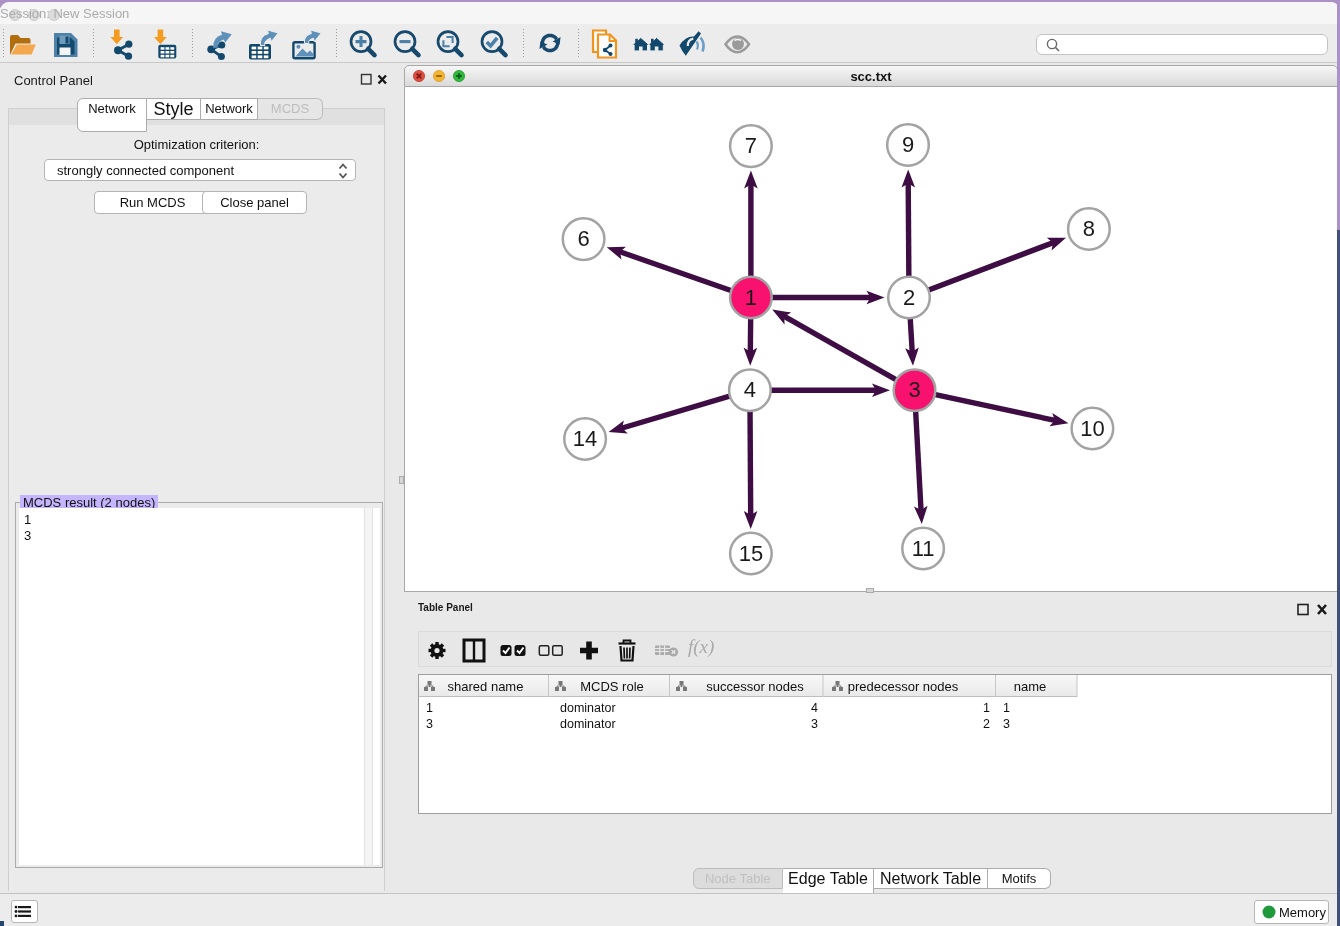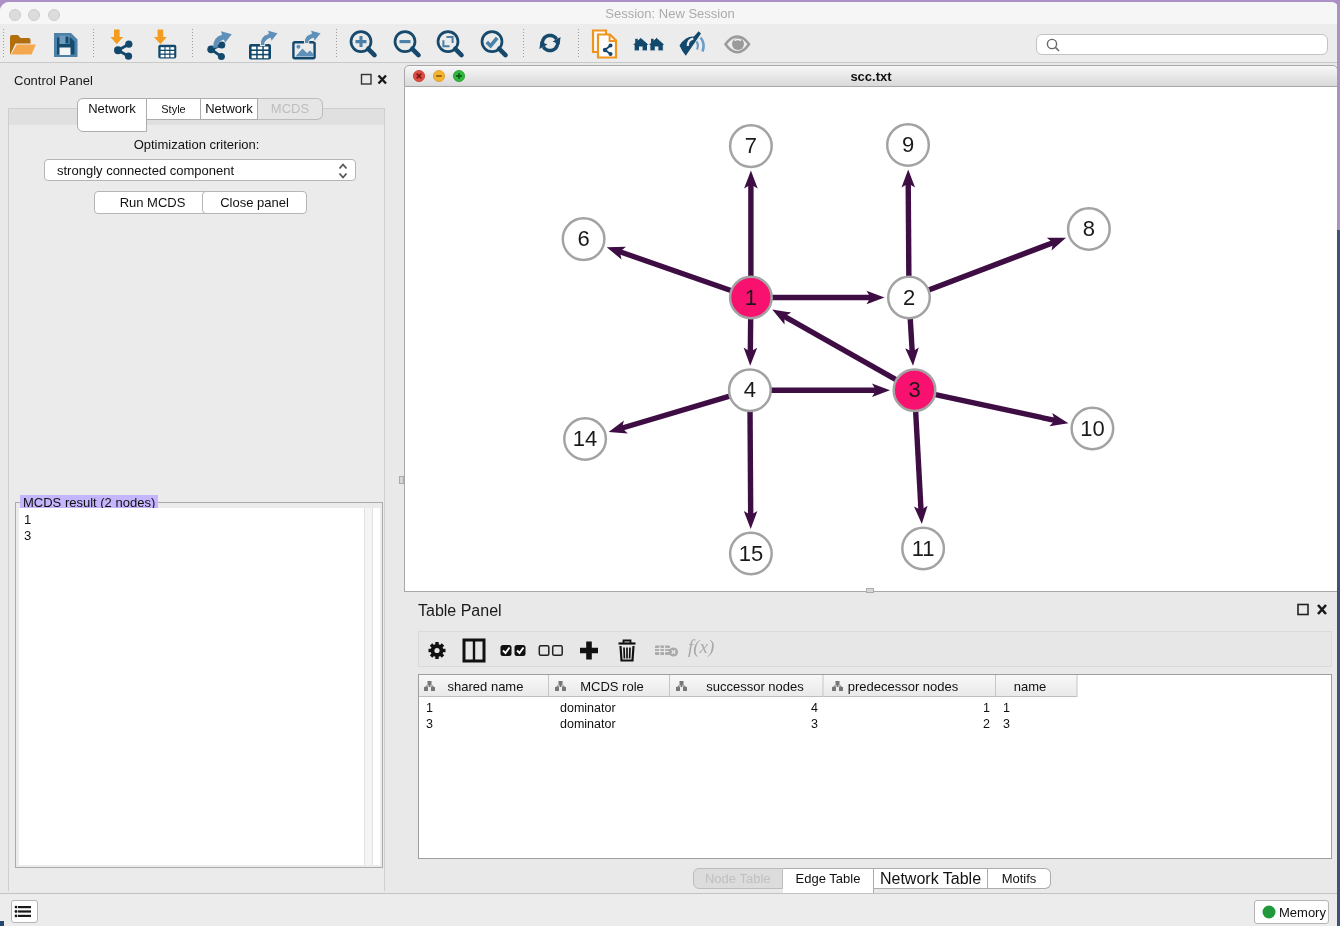--- a/index.html
+++ b/index.html
@@ -1,21 +1,21 @@
 <!DOCTYPE html>
 <html><head>
 <meta charset="utf-8">
 <style>
 * { margin:0; padding:0; box-sizing:border-box; }
 html,body { width:1340px; height:926px; overflow:hidden; }
 body { font-family:"Liberation Sans", sans-serif; background:#ab91c6; position:relative; }
 #win { position:absolute; left:0; top:2px; width:1340px; height:924px; background:#e9e9e9; border-radius:9px 9px 0 0; }
 #titlebar { position:absolute; left:0; top:0; width:1340px; height:22px; background:#f6f6f6; border-radius:9px 9px 0 0; }
 .tl { position:absolute; top:7px; width:12px; height:12px; border-radius:50%; background:#dcdcdc; border:1px solid #cdcdcd; }
-#title { position:absolute; top:4px; width:100%; text-align:center; font-size:13px; color:#ababab; }
+#title { position:absolute; top:4px; width:100%; text-align:left; font-size:13px; color:#ababab; }
 #toolbar { position:absolute; left:0; top:22px; width:1340px; height:39px; background:#ececec; border-bottom:1px solid #c9c9c9; }
 .tsep { position:absolute; top:5px; height:29px; width:1px; background-image:linear-gradient(#9d9d9d 34%, rgba(0,0,0,0) 0%); background-size:1px 3px; }
 .ticon { position:absolute; top:3px; }
 #searchbox { position:absolute; left:1036px; top:10px; width:292px; height:21px; background:#fff; border:1px solid #c3c3c3; border-radius:6px; }
 #cpanel { position:absolute; left:0; top:61px; width:393px; height:830px; background:#e9e9e9; }
 #netwin { position:absolute; left:404px; top:63px; width:934px; height:527px; }
 #tablepanel { position:absolute; left:393px; top:592px; width:947px; height:299px; background:#e9e9e9; }
 #statusbar { position:absolute; left:0; top:891px; width:1340px; height:35px; background:#ececec; border-top:1px solid #c2c2c2; }
 .btn { background:#fff; border:1px solid #b5b5b5; border-radius:4px; font-size:13px; color:#111; text-align:center; }
 </style>
@@ -186,21 +186,21 @@
   </div>
   <div id="cpanel">
     <div style="position:absolute;left:14px;top:10px;font-size:13px;color:#1a1a1a;">Control Panel</div>
     <svg style="position:absolute;left:360px;top:10px;" width="30" height="14">
       <rect x="1.5" y="1.5" width="9.5" height="9.5" fill="none" stroke="#333" stroke-width="1.4"></rect>
       <path d="M18.5 2.5 L26 10.5 M26 2.5 L18.5 10.5" stroke="#1a1a1a" stroke-width="2.4"></path>
     </svg>
 
     <div style="position:absolute;left:77px;top:35px;width:246px;height:22px;z-index:2;">
       <div style="position:absolute;left:0;width:70px;height:34px;background:#fff;border:1px solid #acacac;border-radius:6px 0 0 6px;font-size:13px;text-align:center;line-height:20px;color:#111;">Network</div>
-      <div style="position:absolute;left:70px;width:54px;height:22px;background:#fff;border:1px solid #acacac;border-left:none;font-size:11px;text-align:center;line-height:20px;color:#111;">Style</div>
+      <div style="position:absolute;left:70px;width:54px;height:22px;background:#fff;border:1px solid #acacac;border-left:none;font-size:18px;text-align:center;line-height:20px;color:#111;">Style</div>
       <div style="position:absolute;left:124px;width:57px;height:22px;background:#fff;border:1px solid #acacac;border-left:none;font-size:13px;text-align:center;line-height:20px;color:#111;">Network</div>
       <div style="position:absolute;left:181px;width:65px;height:22px;background:#e6e6e6;border:1px solid #bcbcbc;border-left:none;border-radius:0 6px 6px 0;font-size:13px;text-align:center;line-height:20px;color:#bdbdbd;">MCDS</div>
     </div>
 
     <div style="position:absolute;left:8px;top:45px;width:377px;height:783px;background:#ebebeb;border:1px solid #cfcfcf;border-bottom:none;z-index:1;"></div>
     <div style="position:absolute;left:9px;top:46px;width:375px;height:16px;background:#e0e0e0;z-index:1;"></div>
     <div style="position:absolute;left:44px;top:96px;width:312px;height:22px;background:#fff;border:1px solid #b5b5b5;border-radius:4px;z-index:2;">
       <div style="position:absolute;left:12px;top:3px;font-size:13px;color:#111;">strongly connected component</div>
       <svg style="position:absolute;right:6px;top:3px;" width="12" height="16">
         <path d="M2.5 5.5 L6 1.5 L9.5 5.5 M2.5 10.5 L6 14.5 L9.5 10.5" fill="none" stroke="#555" stroke-width="1.8"></path>
@@ -288,21 +288,21 @@
           <text x="180.1" y="359">14</text>
           <text x="687.4" y="348.5">10</text>
           <text x="345.9" y="473.5">15</text>
           <text x="518.1" y="468.5">11</text>
         </g>
       </svg>
     </div>
   </div>
   <div style="position:absolute;left:866px;top:586px;width:8px;height:5px;background:#d6d6d6;border:1px solid #ababab;"></div>
   <div id="tablepanel">
-    <div style="position:absolute;left:25px;top:8px;font-size:16px;color:#1a1a1a;">Table Panel</div>
+    <div style="position:absolute;left:25px;top:8px;font-size:10px;color:#1a1a1a;font-weight:bold;">Table Panel</div>
     <svg style="position:absolute;left:904px;top:9px;" width="32" height="14">
       <rect x="1" y="1.5" width="10" height="10" fill="none" stroke="#222" stroke-width="1.6"></rect>
       <path d="M21 2 L29 11 M29 2 L21 11" stroke="#1a1a1a" stroke-width="2.6"></path>
     </svg>
     <div style="position:absolute;left:25px;top:37px;width:914px;height:36px;background:#e7e7e7;border:1px solid #dadada;">
 
       <svg style="position:absolute;left:2px;top:2px;" width="32" height="32">
         <g stroke="#111" stroke-width="3.4">
           <line x1="16" y1="8" x2="16" y2="25"></line>
           <line x1="7.5" y1="16.5" x2="24.5" y2="16.5"></line>
@@ -355,21 +355,21 @@
           <line x1="8.8" y1="11.5" x2="8.8" y2="21"></line>
           <line x1="13.6" y1="11.5" x2="13.6" y2="21"></line>
         </g>
         <circle cx="22.5" cy="18" r="4.6" fill="#a9a9a9"></circle>
         <path d="M20.7 16.2 L24.3 19.8 M24.3 16.2 L20.7 19.8" stroke="#e7e7e7" stroke-width="1.4"></path>
       </svg>
 
       <div style="position:absolute;left:269px;top:4px;width:40px;font-size:19px;font-style:italic;color:#a9a9a9;font-family:'Liberation Serif',serif;">f(x)</div>
     </div>
 
-    <div style="position:absolute;left:25px;top:80px;width:914px;height:185px;background:#fff;border:1px solid #9e9e9e;">
+    <div style="position:absolute;left:25px;top:80px;width:914px;height:140px;background:#fff;border:1px solid #9e9e9e;">
       <div style="position:absolute;left:0;top:0;width:658px;height:22px;background:linear-gradient(#f8f8f8,#e9e9e9);border-bottom:1px solid #bebebe;"></div>
       <g></g>
       <svg style="position:absolute;left:0;top:0;" width="912" height="140">
         <g stroke="#c6c6c6" stroke-width="1">
           <line x1="129.5" y1="0" x2="129.5" y2="22"></line>
           <line x1="250.5" y1="0" x2="250.5" y2="22"></line>
           <line x1="404" y1="0" x2="404" y2="22"></line>
           <line x1="576.5" y1="0" x2="576.5" y2="22"></line>
           <line x1="658" y1="0" x2="658" y2="22"></line>
         </g>
@@ -416,21 +416,21 @@
           <text x="141" y="52.5">dominator</text>
           <text x="399" y="52.5" text-anchor="end">3</text>
           <text x="571" y="52.5" text-anchor="end">2</text>
           <text x="584" y="52.5">3</text>
         </g>
       </svg>
     </div>
 
     <div style="position:absolute;left:299.5px;top:274px;height:21px;">
       <div style="position:absolute;left:0;width:90.5px;height:21px;background:#dcdcdc;border:1px solid #bcbcbc;border-radius:6px 0 0 6px;font-size:13px;text-align:center;line-height:19px;color:#c0c0c0;">Node Table</div>
-      <div style="position:absolute;left:90.5px;width:91px;height:34px;background:#fff;border:1px solid #acacac;border-left:none;font-size:13px;text-align:center;line-height:19px;color:#111;">Edge Table</div>
+      <div style="position:absolute;left:90.5px;width:91px;height:34px;background:#fff;border:1px solid #acacac;border-left:none;font-size:16px;text-align:center;line-height:19px;color:#111;">Edge Table</div>
       <div style="position:absolute;left:181.5px;width:114px;height:21px;background:#fff;border:1px solid #acacac;border-left:none;font-size:16px;text-align:center;line-height:19px;color:#111;">Network Table</div>
       <div style="position:absolute;left:295.5px;width:63px;height:21px;background:#fff;border:1px solid #acacac;border-left:none;border-radius:0 6px 6px 0;font-size:13px;text-align:center;line-height:19px;color:#111;">Motifs</div>
     </div>
   </div>
   <div id="statusbar">
     <div style="position:absolute;left:11px;top:6px;width:27px;height:23px;background:#fff;border:1px solid #b5b5b5;border-radius:3px;">
       <svg width="25" height="21">
         <g fill="#1a1a1a">
           <rect x="6" y="5" width="13" height="2.2"></rect>
           <rect x="6" y="9.4" width="13" height="2.2"></rect>

